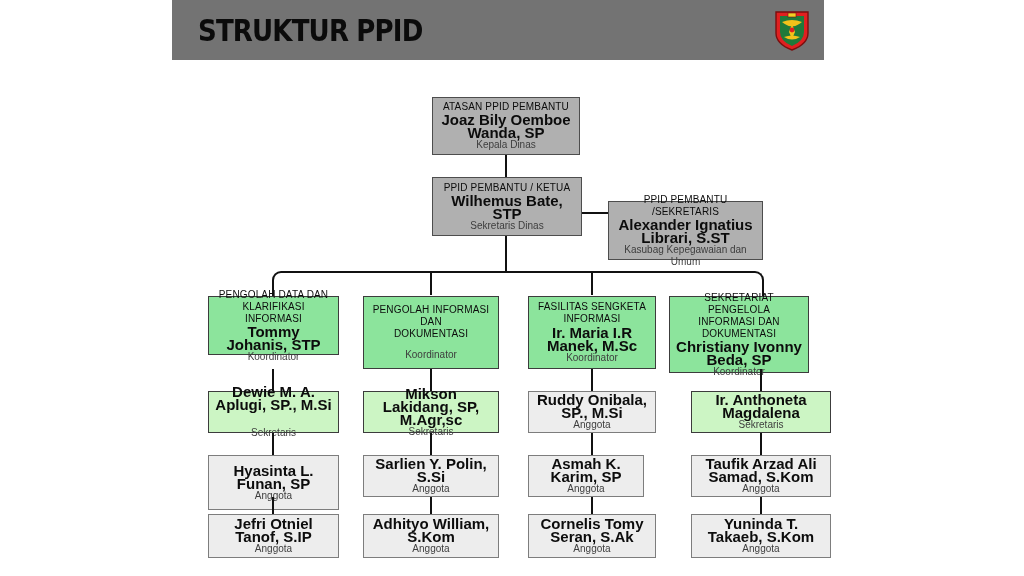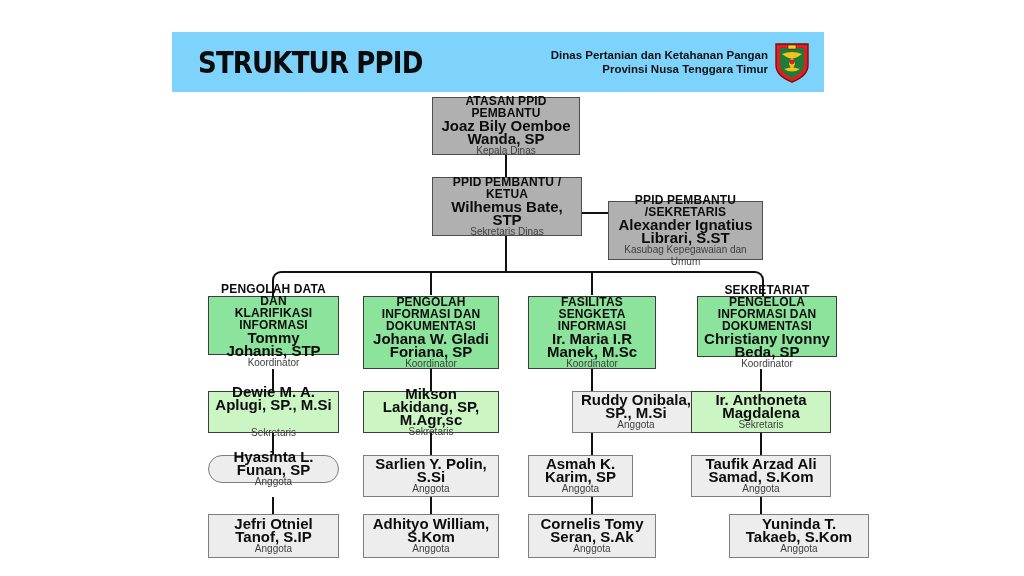--- a/index.html
+++ b/index.html
@@ -7,22 +7,22 @@
     width:1024px;height:576px;
     background:#ffffff;
     font-family:"Liberation Sans", sans-serif;
     overflow:hidden;
     position:relative;
   }
   #chart-root{position:relative;width:1024px;height:576px;}
 
   
   .banner{
-    position:absolute;left:172px;top:32px;width:652px;height:60px;
-    background:#7dd3fc;
+    position:absolute;left:172px;top:0;width:652px;height:60px;
+    background:#737373;
     display:flex;align-items:center;justify-content:space-between;
     padding:0 14px 0 26px;box-sizing:border-box;
   }
   .banner-title{
     font-family:"DejaVu Sans", sans-serif;
     font-weight:bold;font-size:31px;letter-spacing:-1px;
     color:#0b0b0b;transform:scaleX(.84);transform-origin:left center;
     white-space:nowrap;
   }
   .banner-right{display:flex;align-items:center;gap:6px;}
@@ -33,21 +33,21 @@
   .crest{width:36px;height:42px;position:relative;flex:none;}
 
   
   .node{
     position:absolute;box-sizing:border-box;
     border:1px solid #4a4a4a;
     display:flex;flex-direction:column;align-items:center;justify-content:center;
     text-align:center;padding:4px 6px;
   }
   .node .unit{
-    font-size:12px;font-weight:bold;color:#0c0c0c;line-height:12px;
+    font-size:10px;font-weight:normal;color:#0c0c0c;line-height:12px;
     letter-spacing:.15px;
   }
   .node .person{
     font-size:15px;font-weight:bold;color:#0c0c0c;line-height:13px;
   }
   .node .role{
     font-size:10px;color:#3d3d3d;line-height:12px;
   }
   .node .gap{height:9px;}
 
@@ -67,24 +67,20 @@
   }
 </style>
 </head>
 <body>
 
 <div id="chart-root">
 
   <div class="banner">
     <div class="banner-title">STRUKTUR PPID</div>
     <div class="banner-right">
-      <div class="banner-sub">
-        <div>Dinas Pertanian dan Ketahanan Pangan</div>
-        <div>Provinsi Nusa Tenggara Timur</div>
-      </div>
       <div class="crest">
         <svg viewBox="0 0 36 42" width="36" height="42" aria-hidden="true">
           <path d="M2 3 H34 V24 Q34 35 18 41 Q2 35 2 24 Z" fill="#e02020" stroke="#7a0f0f" stroke-width="1.4"></path>
           <path d="M6 7 H30 V23 Q30 32 18 37 Q6 32 6 23 Z" fill="#1f7a3a"></path>
           <rect x="14" y="4" width="8" height="4" fill="#f2d024" stroke="#7a0f0f" stroke-width="0.6"></rect>
           <path d="M8 13 Q18 9 28 13 Q22 18 18 17 Q14 18 8 13 Z" fill="#f2c21a"></path>
           <path d="M18 15 L21 23 L18 30 L15 23 Z" fill="#f2c21a"></path>
           <circle cx="18" cy="21" r="2.4" fill="#e02020"></circle>
           <path d="M10 28 Q18 25 26 28 Q18 33 10 28 Z" fill="#f2c21a"></path>
         </svg>
@@ -126,35 +122,34 @@
     <div class="gap"></div>
     <div class="person">Tommy Johanis, STP</div>
     <div class="role">Koordinator</div>
   </div>
   <div class="ln vline" style="left:272px;top:369px;height:22px;"></div>
   <div class="node green-light" style="left:208px;top:391px;width:131px;height:42px;gap:16px;">
     <div class="person">Dewie M. A. Aplugi, SP., M.Si</div>
     <div class="role">Sekretaris</div>
   </div>
   <div class="ln vline" style="left:272px;top:433px;height:22px;"></div>
-  <div class="node grey-light" style="left:208px;top:455px;width:131px;height:28px;border-radius:16px;">
+  <div class="node grey-light" style="left:208px;top:455px;width:131px;height:55px;">
     <div class="person">Hyasinta L. Funan, SP</div>
     <div class="role">Anggota</div>
   </div>
   <div class="ln vline" style="left:272px;top:497px;height:17px;"></div>
   <div class="node grey-light" style="left:208px;top:514px;width:131px;height:44px;">
     <div class="person">Jefri Otniel Tanof, S.IP</div>
     <div class="role">Anggota</div>
   </div>
 
   <div class="node green-dark" style="left:363px;top:296px;width:136px;height:73px;">
     <div class="unit">PENGOLAH INFORMASI DAN</div>
     <div class="unit">DOKUMENTASI</div>
     <div class="gap"></div>
-    <div class="person">Johana W. Gladi Foriana, SP</div>
     <div class="role">Koordinator</div>
   </div>
   <div class="ln vline" style="left:430px;top:369px;height:22px;"></div>
   <div class="node green-light" style="left:363px;top:391px;width:136px;height:42px;">
     <div class="person">Mikson Lakidang, SP, M.Agr,sc</div>
     <div class="role">Sekretaris</div>
   </div>
   <div class="ln vline" style="left:430px;top:433px;height:22px;"></div>
   <div class="node grey-light" style="left:363px;top:455px;width:136px;height:42px;">
     <div class="person">Sarlien Y. Polin, S.Si</div>
@@ -167,51 +162,51 @@
   </div>
 
   <div class="node green-dark" style="left:528px;top:296px;width:128px;height:73px;">
     <div class="unit">FASILITAS SENGKETA</div>
     <div class="unit">INFORMASI</div>
     <div class="gap"></div>
     <div class="person">Ir. Maria I.R Manek, M.Sc</div>
     <div class="role">Koordinator</div>
   </div>
   <div class="ln vline" style="left:591px;top:369px;height:22px;"></div>
-  <div class="node grey-light" style="left:528px;top:391px;width:128px;height:42px;margin-left:44px;">
+  <div class="node grey-light" style="left:528px;top:391px;width:128px;height:42px;">
     <div class="person">Ruddy Onibala, SP., M.Si</div>
     <div class="role">Anggota</div>
   </div>
   <div class="ln vline" style="left:591px;top:433px;height:22px;"></div>
-  <div class="node grey-light" style="left:528px;top:455px;width:105px;height:42px;">
+  <div class="node grey-light" style="left:528px;top:455px;width:116px;height:42px;">
     <div class="person">Asmah K. Karim, SP</div>
     <div class="role">Anggota</div>
   </div>
   <div class="ln vline" style="left:591px;top:497px;height:17px;"></div>
   <div class="node grey-light" style="left:528px;top:514px;width:128px;height:44px;">
     <div class="person">Cornelis Tomy Seran, S.Ak</div>
     <div class="role">Anggota</div>
   </div>
 
-  <div class="node green-dark" style="left:697px;top:296px;width:140px;height:61px;">
+  <div class="node green-dark" style="left:669px;top:296px;width:140px;height:77px;">
     <div class="unit">SEKRETARIAT PENGELOLA</div>
     <div class="unit">INFORMASI DAN DOKUMENTASI</div>
     <div class="gap"></div>
     <div class="person">Christiany Ivonny Beda, SP</div>
     <div class="role">Koordinator</div>
   </div>
   <div class="ln vline" style="left:760px;top:369px;height:22px;"></div>
   <div class="node green-light" style="left:691px;top:391px;width:140px;height:42px;">
     <div class="person">Ir. Anthoneta Magdalena</div>
     <div class="role">Sekretaris</div>
   </div>
   <div class="ln vline" style="left:760px;top:433px;height:22px;"></div>
   <div class="node grey-light" style="left:691px;top:455px;width:140px;height:42px;">
     <div class="person">Taufik Arzad Ali Samad, S.Kom</div>
     <div class="role">Anggota</div>
   </div>
   <div class="ln vline" style="left:760px;top:497px;height:17px;"></div>
-  <div class="node grey-light" style="left:729px;top:514px;width:140px;height:44px;">
+  <div class="node grey-light" style="left:691px;top:514px;width:140px;height:44px;">
     <div class="person">Yuninda T. Takaeb, S.Kom</div>
     <div class="role">Anggota</div>
   </div>
 
 </div>
 
 </body></html>

